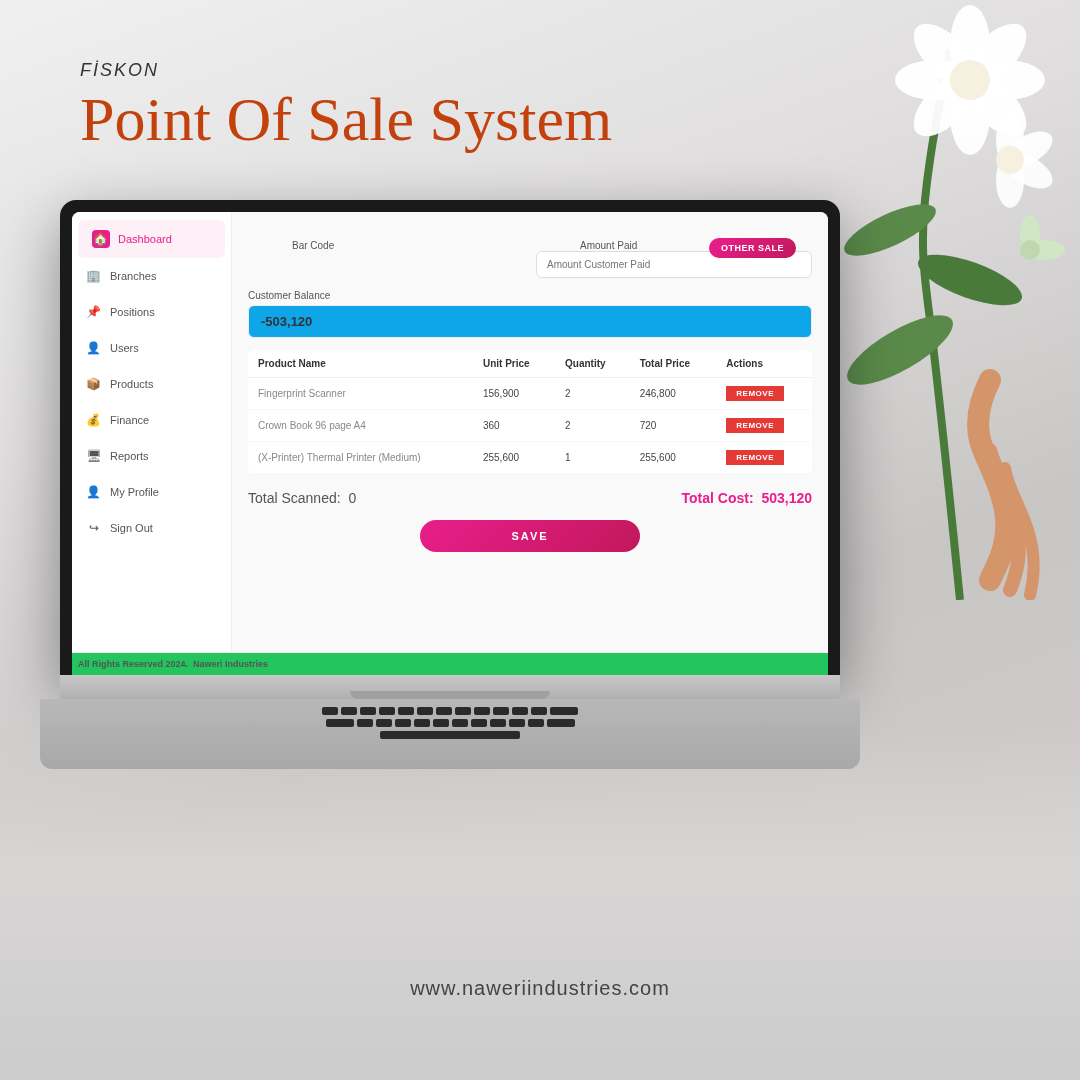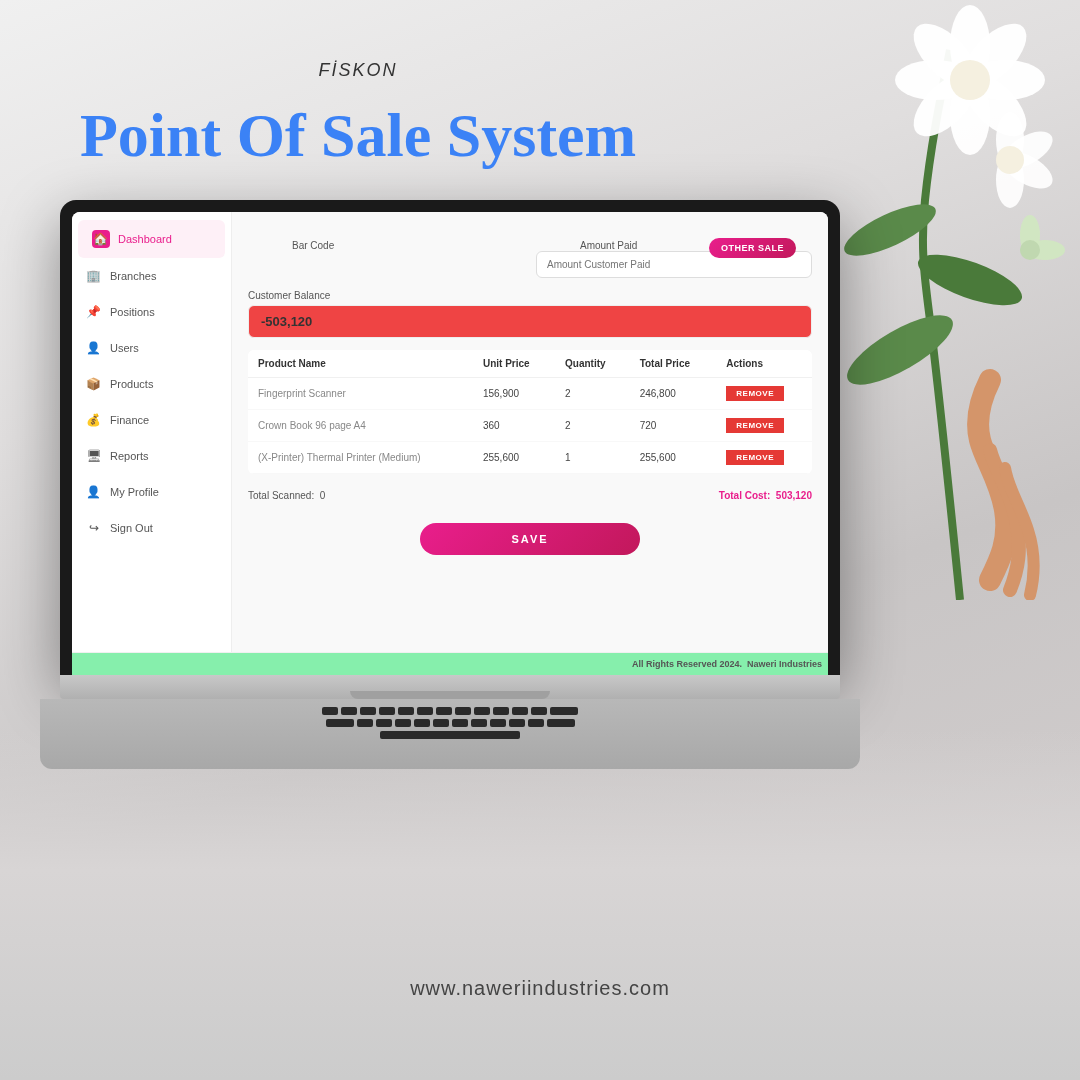--- a/index.html
+++ b/index.html
@@ -28,29 +28,28 @@
       left: 80px;
       z-index: 10;
     }
 
     .brand-name {
       font-size: 18px;
       font-weight: 500;
       color: #333;
       letter-spacing: 2px;
       font-style: italic;
-      text-align: center;
     }
 
     .headline {
       font-size: 62px;
-      font-weight: 700;
-      color: #3b82f6;
+      font-weight: 400;
+      color: #c2410c;
       line-height: 1.1;
-      margin-top: 20px;
+      margin-top: 4px;
       font-family: Georgia, serif;
     }
 
     
     .website-url {
       position: absolute;
       bottom: 80px;
       left: 50%;
       transform: translateX(-50%);
       font-size: 20px;
@@ -263,21 +262,21 @@
     }
 
     .balance-label {
       font-size: 10px;
       color: #555;
       margin-bottom: 4px;
       font-weight: 500;
     }
 
     .balance-box {
-      background: #ef4444;
+      background: #0ea5e9;
       border: 1px solid #eee;
       border-radius: 6px;
       padding: 8px 12px;
       font-size: 13px;
       font-weight: bold;
       color: #333;
     }
 
     
     .products-table {
@@ -321,23 +320,23 @@
       font-weight: bold;
       letter-spacing: 0.5px;
     }
 
     
     .table-footer {
       display: flex;
       justify-content: space-between;
       align-items: center;
       padding: 4px 0;
-      font-size: 10px;
+      font-size: 14px;
       color: #555;
-      margin-bottom: 18px;
+      margin-bottom: 10px;
     }
 
     .total-cost {
       color: #333;
     }
 
     .total-cost span {
       color: #e91e8c;
       font-weight: bold;
     }
@@ -353,25 +352,25 @@
       padding: 10px;
       font-size: 11px;
       font-weight: bold;
       letter-spacing: 2px;
       cursor: pointer;
       text-align: center;
     }
 
     
     .app-footer {
-      text-align: right;
+      text-align: left;
       padding: 6px;
       font-size: 9px;
       color: #aaa;
-      background: #86efac;
+      background: #22c55e;
       border-top: 1px solid #f0f0f0;
     }
 
     .app-footer span {
       font-weight: bold;
       color: #555;
     }
 
     
     .flower-decoration {

